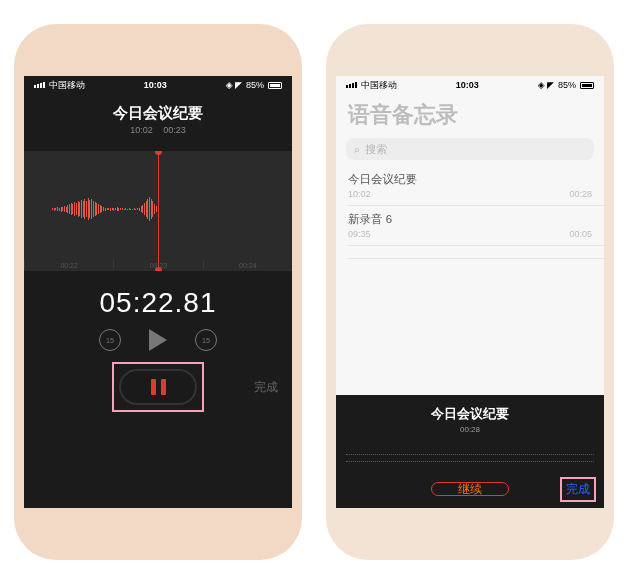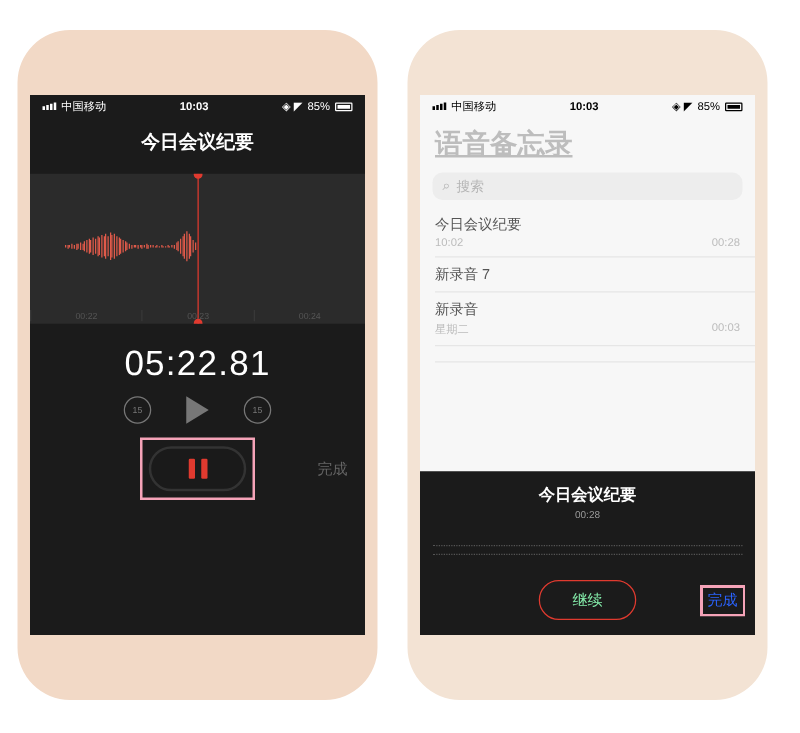--- a/index.html
+++ b/index.html
@@ -57,33 +57,33 @@
   .play-tri { width:0;height:0;border-left:18px solid #777;border-top:11px solid transparent;border-bottom:11px solid transparent;}
   .bottom-row { display:flex; justify-content:center; align-items:center; position:relative; margin-top:16px;}
   .pause-pill { width:78px;height:36px;border-radius:20px;background:#1a1a1a;border:2px solid #333;display:flex;align-items:center;justify-content:center;}
   .pause-pill .bars2 { display:flex; gap:5px;}
   .pause-pill .bars2 i{width:5px;height:16px;background:#e03a2f;border-radius:1px;}
   .hl-pink { outline:2px solid #f5a3b8; outline-offset:3px; padding:2px;}
   .done-dim { position:absolute; right:14px; color:#656565; font-size:12px;}
 
   
   .edit { text-align:right; color:#bcbcbc; padding:4px 12px 0; font-size:11px;}
-  .big-title { font-size:22px; font-weight:700; color:#bdbdbd; padding:6px 12px 8px;text-decoration:underline;}
+  .big-title { font-size:22px; font-weight:700; color:#bdbdbd; padding:6px 12px 8px;}
   .search { margin:0 10px 6px; background:#ededed; border-radius:8px; height:22px; display:flex; align-items:center; padding:0 8px; color:#b5b5b5; gap:5px; font-size:11px;}
   .list { padding: 0 0 0 12px; }
   .row { border-bottom:1px solid #e6e6e6; padding:6px 12px 6px 0;}
   .row .t { font-size:11.5px; color:#555;}
   .row .sub { display:flex; justify-content:space-between; color:#bcbcbc; font-size:9px; margin-top:2px;}
   .player { position:absolute; left:0; right:0; bottom:0; background:#1b1b1b; color:#fff; padding:10px 0 12px; text-align:center;}
   .player .pt { font-size:13px; font-weight:600;}
   .player .pd { font-size:8px; color:#9a9a9a; margin-top:2px;}
   .mini-wave { height:32px; margin:8px 10px; background:linear-gradient(#1b1b1b,#1b1b1b); position:relative;}
   .mini-wave::before{content:"";position:absolute;inset:12px 0;border-top:1px dotted #555;border-bottom:1px dotted #555;}
   .footer-row { display:flex; align-items:center; justify-content:center; position:relative; padding:0 12px;}
-  .continue-pill { width:78px;height:32px;border-radius:18px;border:1.5px solid #e03a2f;color:#86efac;display:flex;align-items:center;justify-content:center;font-size:12px;}
+  .continue-pill { width:78px;height:14px;border-radius:18px;border:1.5px solid #e03a2f;color:#f97316;display:flex;align-items:center;justify-content:center;font-size:12px;}
   .done-blue { position:absolute; right:10px; color:#2a63ff; font-size:12px;}
   .hl-box { box-shadow: 0 0 0 2px #f5a3b8; padding:2px 4px;}
 </style>
 </head>
 <body>
 
 <div class="stage">
 
   <div class="phone">
     <div class="speaker"></div>
@@ -104,20 +104,24 @@
           <span>◈ ◤</span>
           <span>85%</span>
           <span style="display:inline-block;width:14px;height:7px;border:1px solid #fff;border-radius:1px;position:relative;">
               <span style="position:absolute;left:1px;top:1px;bottom:1px;width:80%;background:#fff"></span>
             </span>
         </div>
       </div>
 
       <div class="rec-header">
         <div class="rec-title">今日会议纪要</div>
+        <div class="rec-sub">
+          <span>10:02</span>
+          <span>00:23</span>
+        </div>
       </div>
 
       <div class="waveform">
         <div class="wave-bars" id="wavebars">
             <i style="height: 2px;"></i>
             <i style="height: 3px;"></i>
             <i style="height: 2px;"></i>
             <i style="height: 4px;"></i>
             <i style="height: 3px;"></i>
             <i style="height: 5px;"></i>
@@ -247,27 +251,24 @@
 
       <div class="list">
         <div class="row">
           <div class="t">今日会议纪要</div>
           <div class="sub">
               <span>10:02</span>
               <span>00:28</span>
             </div>
         </div>
         <div class="row">
-          <div class="t">新录音 7</div>
-        </div>
-        <div class="row">
-          <div class="t">新录音</div>
+          <div class="t">新录音 6</div>
           <div class="sub">
-              <span>星期二</span>
-              <span>00:03</span>
+              <span>09:35</span>
+              <span>00:05</span>
             </div>
         </div>
         <div class="row">
         </div>
       </div>
 
       <div class="player">
         <div class="pt">今日会议纪要</div>
         <div class="pd">00:28</div>
         <div class="mini-wave"></div>

